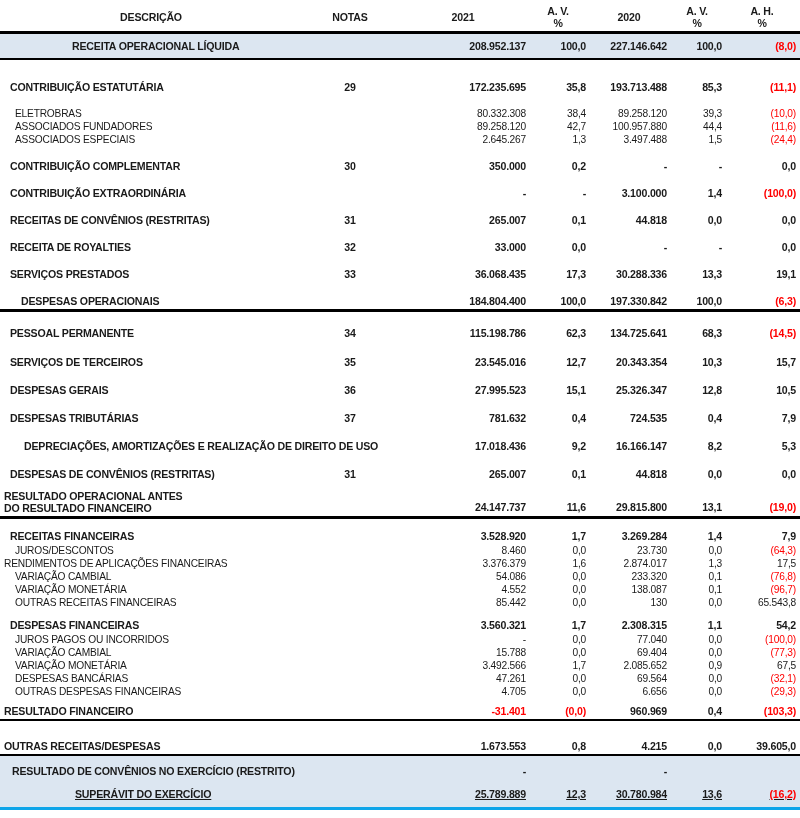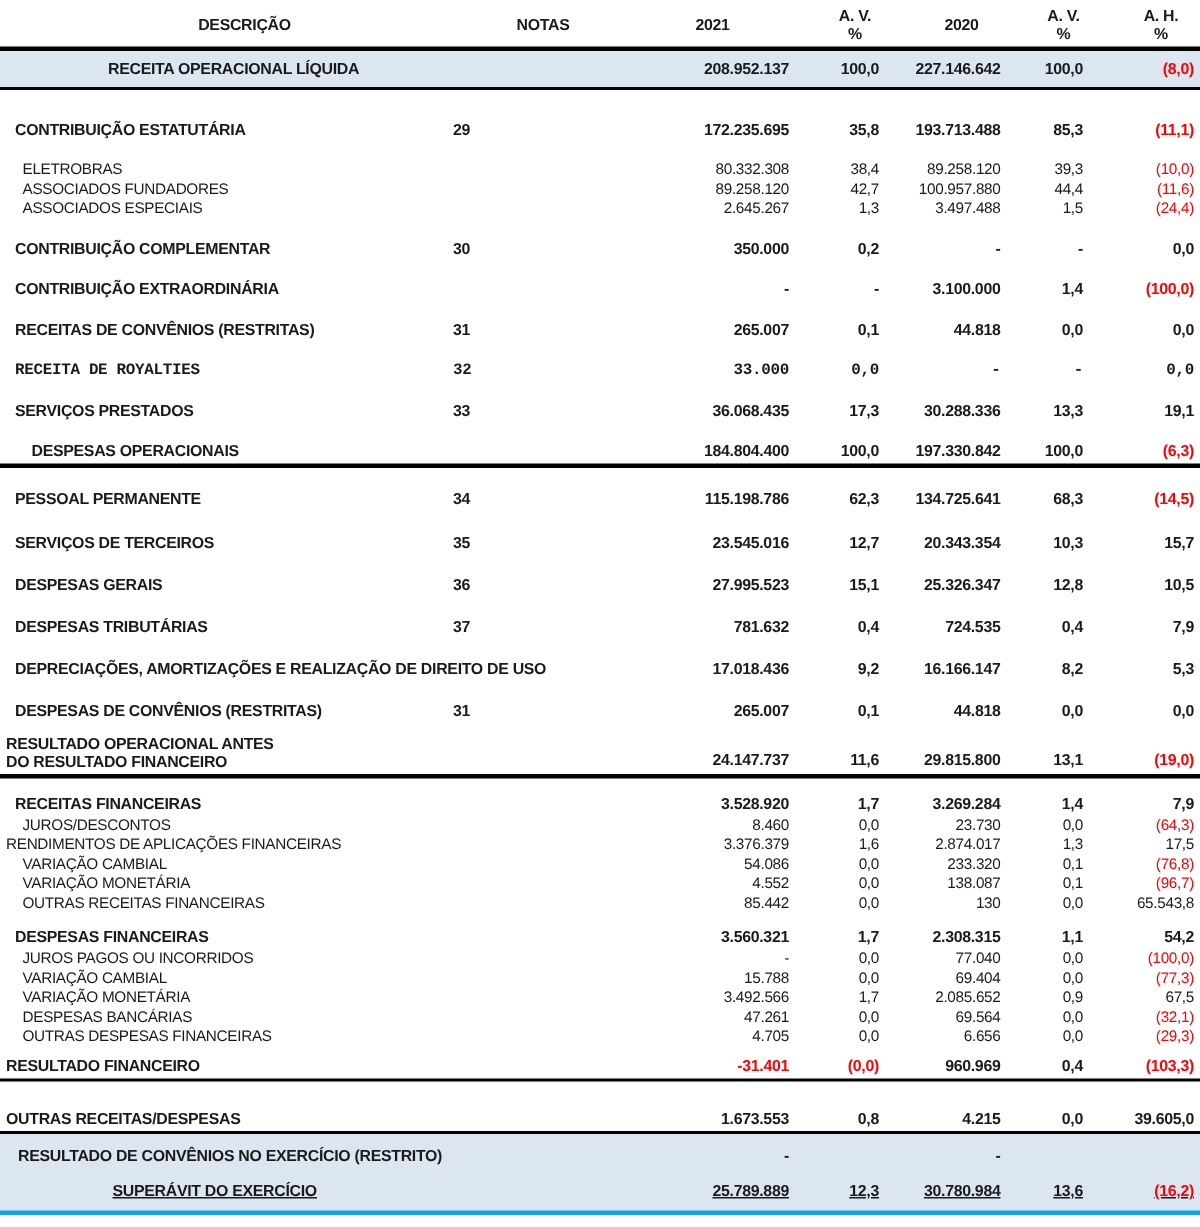--- a/index.html
+++ b/index.html
@@ -1,29 +1,29 @@
 <!DOCTYPE html>
 <html><head>
 <meta charset="utf-8">
 <style>
   html,body{margin:0;padding:0;background:#ffffff;}
   body{width:800px;font-family:"Liberation Sans",sans-serif;color:#1a1a1a;}
   .sheet{width:800px;}
   .row{display:grid;grid-template-columns:302px 96px 130px 60px 82px 54px 76px;align-items:center;min-height:15px;}
   .c{font-size:10.6px;font-weight:700;line-height:13px;white-space:nowrap;letter-spacing:-0.2px;}
   .c-desc{text-align:left;}
-  .c-nota{}
+  .c-nota{text-align:center;}
   .c-num{text-align:right;padding-right:2px;}
   .n2{padding-right:3px;}
   .n4{padding-right:4px;}
   .row.sub{min-height:13px;}
   .sub .c{font-weight:400;font-size:10.2px;line-height:12px;}
   .neg{color:#ff0000;}
   .xb{font-weight:700;}
-  .header{padding:5px 0 2px 12px;border-bottom:3px solid #000;}
+  .header{padding:5px 0 2px 0;border-bottom:3px solid #000;}
   .header .c{text-align:center;padding-right:0;line-height:12px;}
   .highlight{background:#dce6f1;border-bottom:2px solid #000;min-height:24px;}
   .bb2{border-bottom:2px solid #000;}
   .bb3{border-bottom:3px solid #000;}
   .twoline{align-items:end;padding-bottom:2px;}
   .twoline .c-desc div{line-height:12px;}
   .blue{background:#dce6f1;}
   .blue-first{min-height:22px;padding-top:4px;}
   .blue-last{min-height:25px;border-bottom:3px solid #0ea5e9;text-decoration:underline;}
 </style>
@@ -117,21 +117,21 @@
       </div>
       <div class="row main" style="margin-top: 12px;">
         <div class="c c-desc" style="padding-left: 10px;">RECEITAS DE CONVÊNIOS (RESTRITAS)</div>
         <div class="c c-nota">31</div>
         <div class="c c-num n0">265.007</div>
         <div class="c c-num n1">0,1</div>
         <div class="c c-num n2">44.818</div>
         <div class="c c-num n3">0,0</div>
         <div class="c c-num n4">0,0</div>
       </div>
-      <div class="row main" style="margin-top: 12px; font-family: Liberation Mono, monospace;">
+      <div class="row main" style="margin-top: 12px;">
         <div class="c c-desc" style="padding-left: 10px;">RECEITA DE ROYALTIES</div>
         <div class="c c-nota">32</div>
         <div class="c c-num n0">33.000</div>
         <div class="c c-num n1">0,0</div>
         <div class="c c-num n2">-</div>
         <div class="c c-num n3">-</div>
         <div class="c c-num n4">0,0</div>
       </div>
       <div class="row main" style="margin-top: 12px;">
         <div class="c c-desc" style="padding-left: 10px;">SERVIÇOS PRESTADOS</div>
@@ -181,21 +181,21 @@
       <div class="row main" style="margin-top: 13px;">
         <div class="c c-desc" style="padding-left: 10px;">DESPESAS TRIBUTÁRIAS</div>
         <div class="c c-nota">37</div>
         <div class="c c-num n0">781.632</div>
         <div class="c c-num n1">0,4</div>
         <div class="c c-num n2">724.535</div>
         <div class="c c-num n3">0,4</div>
         <div class="c c-num n4">7,9</div>
       </div>
       <div class="row main" style="margin-top: 13px;">
-        <div class="c c-desc" style="padding-left: 10px;">DEPRECIAÇÕES, AMORTIZAÇÕES E REALIZAÇÃO DE DIREITO DE USO</div>
+        <div class="c c-desc" style="padding-left: 24px;">DEPRECIAÇÕES, AMORTIZAÇÕES E REALIZAÇÃO DE DIREITO DE USO</div>
         <div class="c c-nota"></div>
         <div class="c c-num n0">17.018.436</div>
         <div class="c c-num n1">9,2</div>
         <div class="c c-num n2">16.166.147</div>
         <div class="c c-num n3">8,2</div>
         <div class="c c-num n4">5,3</div>
       </div>
       <div class="row main" style="margin-top: 13px;">
         <div class="c c-desc" style="padding-left: 10px;">DESPESAS DE CONVÊNIOS (RESTRITAS)</div>
         <div class="c c-nota">31</div>

